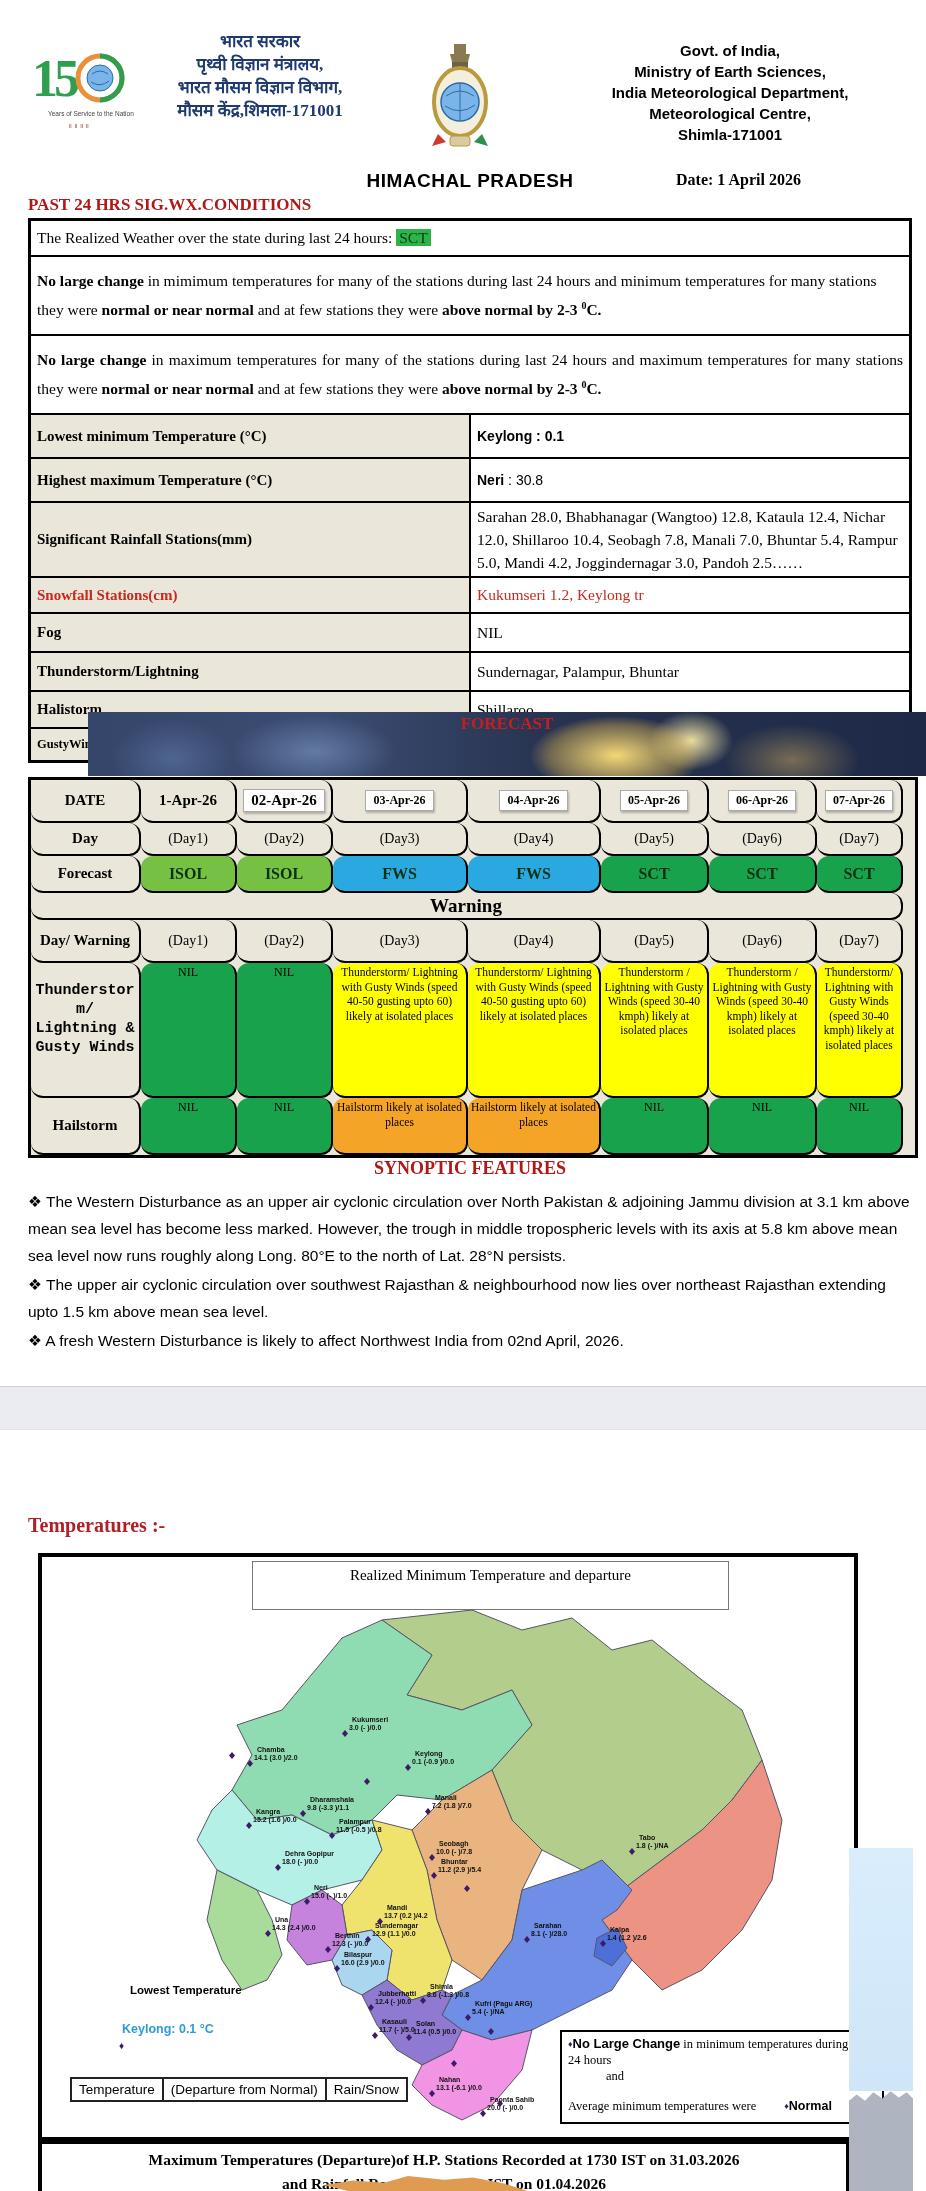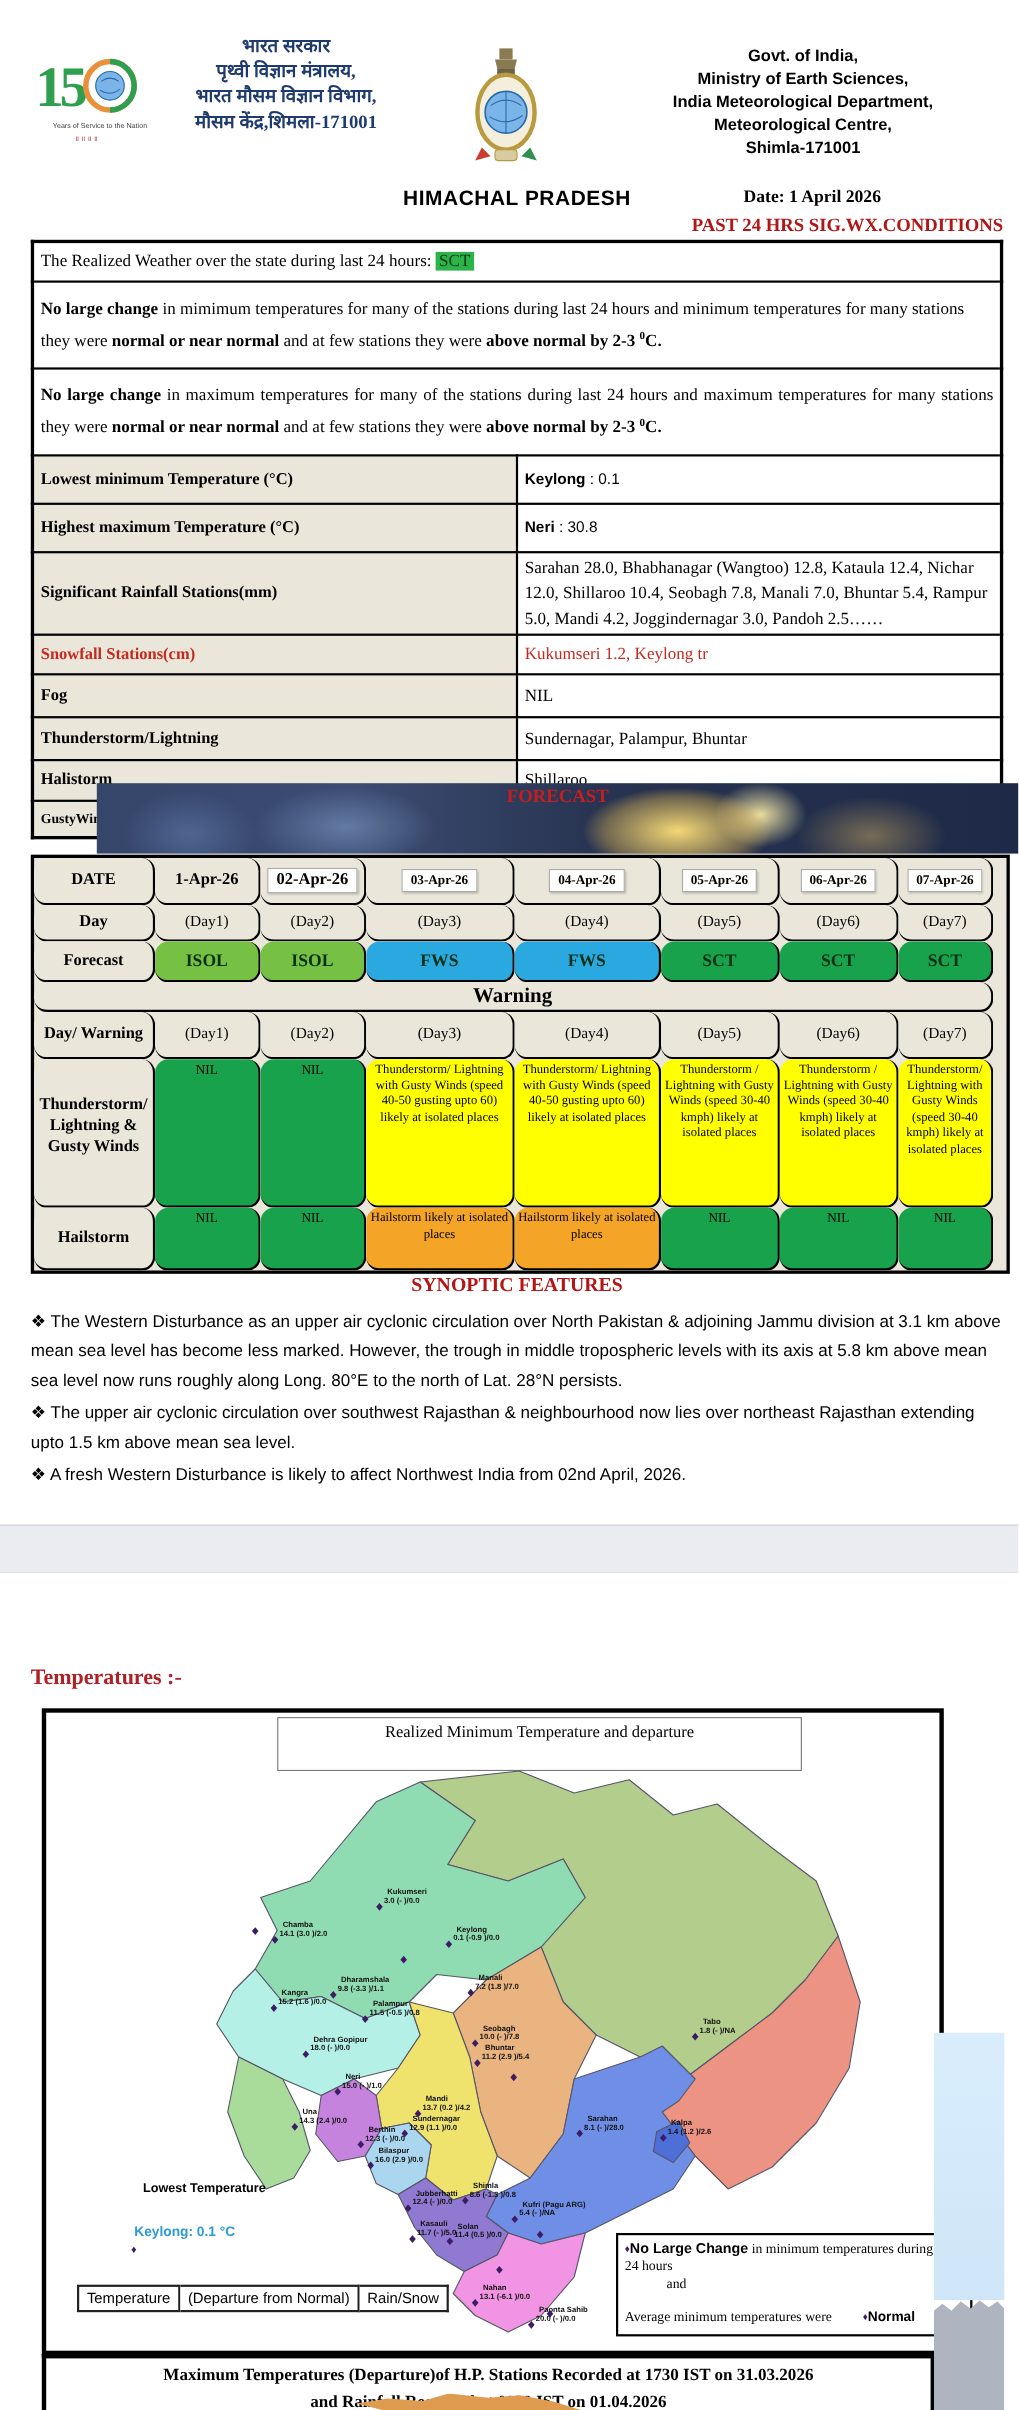--- a/index.html
+++ b/index.html
@@ -9,21 +9,21 @@
   
   .logo150{left:30px;top:38px;width:108px;height:98px;}
   .hindi{left:95px;top:30px;width:330px;text-align:center;font-weight:bold;
          color:#1e3a6e;font-size:17px;line-height:23px;font-family:"Liberation Serif",serif;}
   .emblem{left:428px;top:40px;width:64px;height:112px;}
   .agency{left:545px;top:40px;width:370px;text-align:center;font-weight:bold;
           font-size:15px;line-height:21px;font-family:"Liberation Sans",sans-serif;}
   .state-title{left:28px;top:170px;width:884px;text-align:center;font-weight:800;
                font-size:19px;font-family:"Liberation Sans",sans-serif;letter-spacing:.5px;}
   .date-line{left:676px;top:171px;width:230px;font-weight:bold;font-size:16px;}
-  .red-head{left:28px;top:195px;width:884px;text-align:right;font-weight:bold;
+  .red-head{left:28px;top:195px;width:884px;text-align:left;font-weight:bold;
             font-size:17px;color:#b21616;}
   
   .p24{left:28px;top:218px;width:884px;border-collapse:collapse;table-layout:fixed;
        border:3px solid #000;font-size:15.5px;}
   .p24 td{border:2px solid #000;padding:2px 6px;vertical-align:middle;background:#fff;}
   .p24 .lbl{width:245px;background:#eae6da;font-weight:bold;font-size:15px;}
   .p24 .small-lbl{font-size:12.5px;}
   .p24 .just{text-align:justify;line-height:25px;}
   .p24 .para{line-height:25px;}
   .hl-green{background:#2cb34a;color:#0a3a16;padding:0 3px;}
@@ -153,21 +153,21 @@
       </td>
     </tr>
     <tr>
       <td colspan="2" class="para" style="height:73px"><span style="font-weight: bold;">No large change</span><span> in mimimum temperatures for many of the stations during last 24 hours and minimum temperatures for many stations they were </span><span style="font-weight: bold;">normal or near normal</span><span> and at few stations they were </span><span style="font-weight: bold;">above normal by 2-3 </span><sup style="font-weight: bold;">0</sup><span style="font-weight: bold;">C.</span></td>
     </tr>
     <tr>
       <td colspan="2" class="para just" style="height:73px"><span style="font-weight: bold;">No large change</span><span> in maximum temperatures for many of the stations during last 24 hours and maximum temperatures for many stations they were </span><span style="font-weight: bold;">normal or near normal</span><span> and at few stations they were </span><span style="font-weight: bold;">above normal by 2-3 </span><sup style="font-weight: bold;">0</sup><span style="font-weight: bold;">C.</span></td>
     </tr>
     <tr>
       <td class="lbl" style="height:38px">Lowest minimum Temperature (°C)</td>
-      <td class="hl-blue"><span class="valname">Keylong</span><span class="valname" style="font-weight:normal"> :  0.1</span></td>
+      <td class="hl-blue"><span class="valname">Keylong</span><span class="valname" style="font-weight:bold"> :  0.1</span></td>
     </tr>
     <tr>
       <td class="lbl" style="height:38px">Highest maximum Temperature (°C)</td>
       <td><span class="valname">Neri</span><span class="valname" style="font-weight:normal"> :  30.8</span></td>
     </tr>
     <tr>
       <td class="lbl" style="height:66px">Significant Rainfall Stations(mm)</td>
       <td style="line-height:23px">Sarahan 28.0, Bhabhanagar (Wangtoo) 12.8, Kataula 12.4, Nichar 12.0, Shillaroo 10.4, Seobagh 7.8, Manali 7.0, Bhuntar 5.4, Rampur 5.0, Mandi 4.2, Joggindernagar 3.0, Pandoh 2.5……</td>
     </tr>
     <tr>
@@ -234,21 +234,21 @@
       <div class="fc valcell" style="background: rgb(24, 162, 75); color: rgb(7, 48, 21);">SCT</div>
       <div class="fc warnspan">Warning</div>
       <div class="fc lab">Day/ Warning</div>
       <div class="fc daycell">(Day1)</div>
       <div class="fc daycell">(Day2)</div>
       <div class="fc daycell">(Day3)</div>
       <div class="fc daycell">(Day4)</div>
       <div class="fc daycell">(Day5)</div>
       <div class="fc daycell">(Day6)</div>
       <div class="fc daycell">(Day7)</div>
-      <div class="fc lab" style="line-height: 19px; padding: 32px 4px 0px; overflow-wrap: break-word; display: block; box-sizing: border-box;">Thunderstorm/ Lightning &amp; Gusty Winds</div>
+      <div class="fc lab" style="line-height: 19px; padding: 18px 4px 0px; overflow-wrap: break-word; display: block; box-sizing: border-box; font-family: Liberation Mono, monospace;">Thunderstorm/ Lightning &amp; Gusty Winds</div>
       <div class="fc wcell nil" style="background: rgb(24, 162, 75); justify-content: center;">NIL</div>
       <div class="fc wcell nil" style="background: rgb(24, 162, 75); justify-content: center;">NIL</div>
       <div class="fc wcell" style="background: rgb(255, 255, 0); justify-content: center;">Thunderstorm/ Lightning with Gusty Winds (speed 40-50 gusting upto 60) likely at isolated places</div>
       <div class="fc wcell" style="background: rgb(255, 255, 0); justify-content: center;">Thunderstorm/ Lightning with Gusty Winds (speed 40-50 gusting upto 60) likely at isolated places</div>
       <div class="fc wcell" style="background: rgb(255, 255, 0); justify-content: center;">Thunderstorm / Lightning with Gusty Winds (speed 30-40 kmph) likely at isolated places</div>
       <div class="fc wcell" style="background: rgb(255, 255, 0); justify-content: center;">Thunderstorm / Lightning with Gusty Winds (speed 30-40 kmph) likely at isolated places</div>
       <div class="fc wcell" style="background: rgb(255, 255, 0); justify-content: center;">Thunderstorm/ Lightning with Gusty Winds (speed 30-40 kmph) likely at isolated places</div>
       <div class="fc lab">Hailstorm</div>
       <div class="fc wcell nil" style="background: rgb(24, 162, 75);">NIL</div>
       <div class="fc wcell nil" style="background: rgb(24, 162, 75);">NIL</div>

